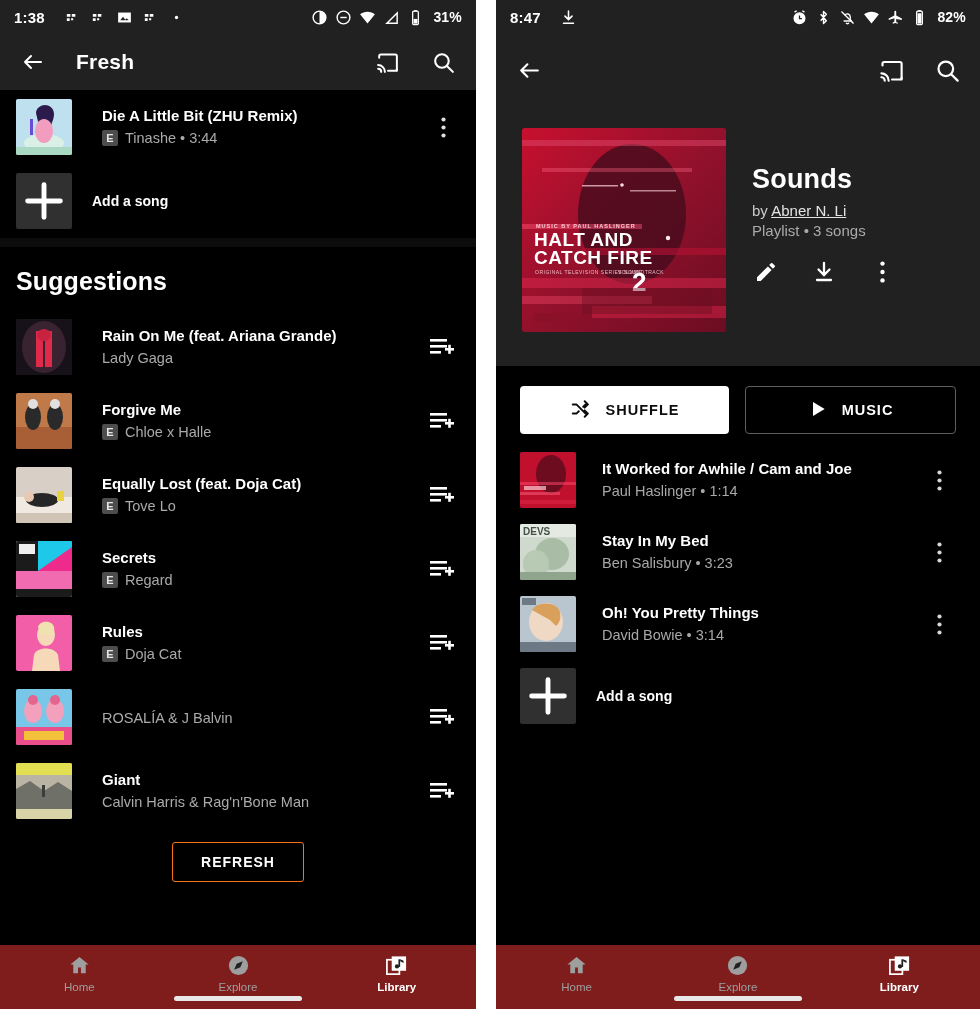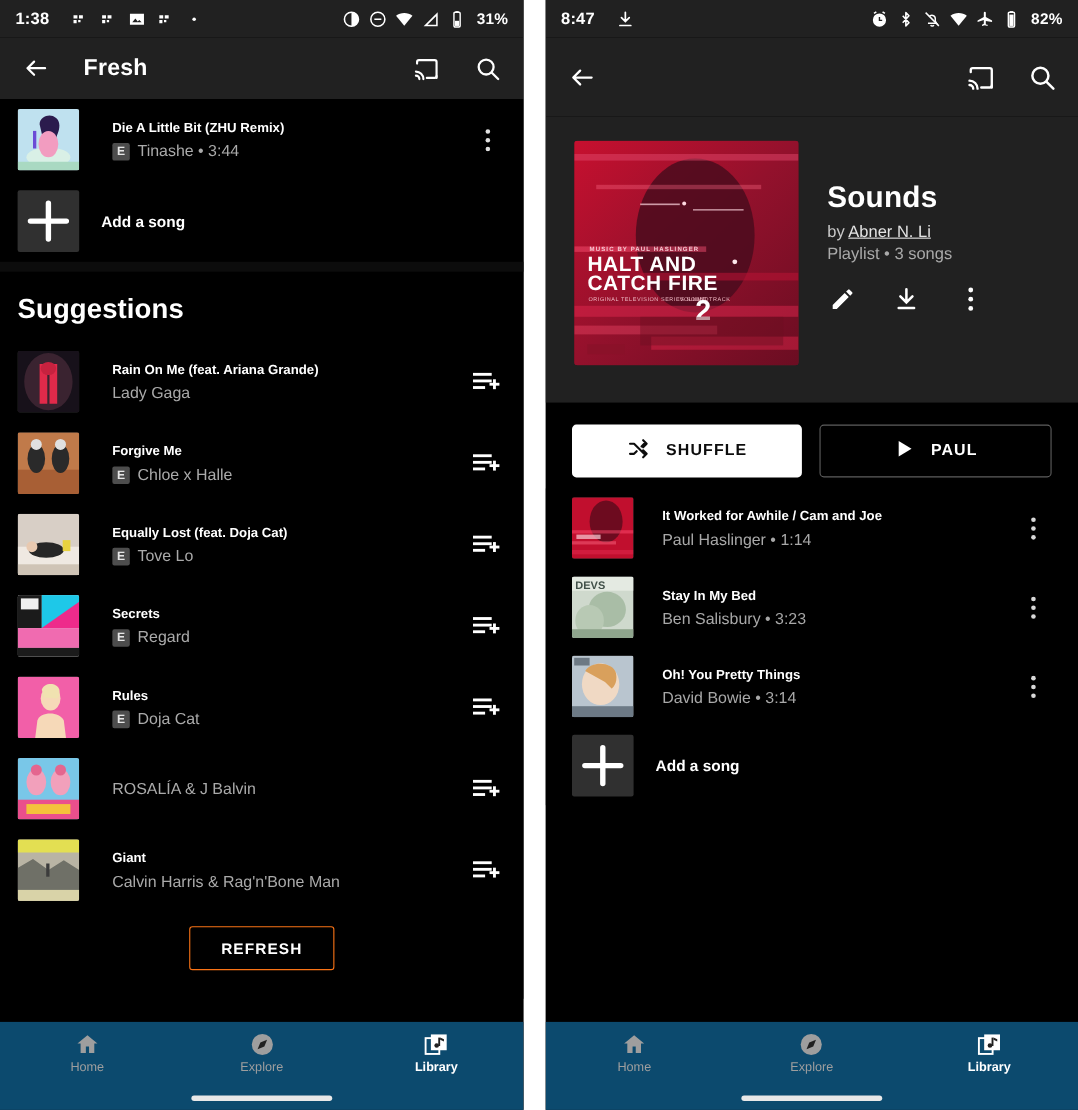--- a/index.html
+++ b/index.html
@@ -69,21 +69,21 @@
   }
   .thumb {
     width: 56px; height: 56px; flex: 0 0 56px;
     border-radius: 2px; overflow: hidden;
     background: #2b2b2b;
     position: relative;
     text-align: right;
   }
   .thumb svg { display:block; width:100%; height:100%; }
   .row .meta { flex: 1; margin-left: 30px; min-width: 0; overflow: hidden; }
-  .row .t1 { font-size: 12px; font-weight: bold; line-height: 20px; white-space: nowrap; }
+  .row .t1 { font-size: 15px; font-weight: bold; line-height: 20px; white-space: nowrap; }
   .row .t2 {
     font-size: 14.5px; color: #aaaaaa; line-height: 21px; margin-top: 2px;
     display: flex; align-items: center; white-space: nowrap;
   }
   .ebadge {
     display: inline-flex; align-items: center; justify-content: center;
     width: 16px; height: 16px; background: #4d4d4d; color: #e6e6e6;
     font-size: 11px; font-weight: bold; border-radius: 2px; margin-right: 7px;
     flex: 0 0 16px; line-height: 1;
   }
@@ -104,21 +104,21 @@
   .refresh-btn {
     border: 1px solid #f97316; border-radius: 3px;
     padding: 11px 28px; font-size: 14px; font-weight: bold; letter-spacing: 1px;
     background: transparent; color: #fff; cursor: pointer;
     font-family: "Liberation Sans", sans-serif;
   }
 
   
   .bottomnav {
     position: absolute; left: 0; right: 0; bottom: 0;
-    height: 80px; background: #0c4a6e;
+    height: 64px; background: #7f1d1d;
     display: flex; align-items: flex-start; padding-top: 9px;
   }
   .navitem { flex: 1; display: flex; flex-direction: column; align-items: center; gap: 4px; cursor: pointer; }
   .navitem .nlabel { font-size: 11.5px; color: #9e9e9e; }
   .navitem.active .nlabel { color: #ffffff; font-weight: bold; }
   .navitem .nicon { height: 23px; display: flex; align-items: center; }
   .homebar {
     position: absolute; bottom: 8px; left: 50%; transform: translateX(-50%);
     width: 128px; height: 5px; background: #e8e8e8; border-radius: 3px;
   }
@@ -666,21 +666,21 @@
             </svg>
         </span>
         <span>SHUFFLE</span>
       </button>
       <button class="cta play">
         <span>
           <svg width="20" height="20" viewBox="0 0 24 24" fill="#fff">
               <path d="M6 3.5l14 8.5-14 8.5z"></path>
             </svg>
         </span>
-        <span>PAUL</span>
+        <span>MUSIC</span>
       </button>
     </div>
 
     <div class="content">
 
       <div class="row r-row">
         <div class="thumb">
           <svg viewBox="0 0 56 56">
               <rect width="56" height="56" fill="#c10f2e"></rect>
               <ellipse cx="31" cy="22" rx="15" ry="19" fill="#5e0b1c" opacity=".85"></ellipse>

